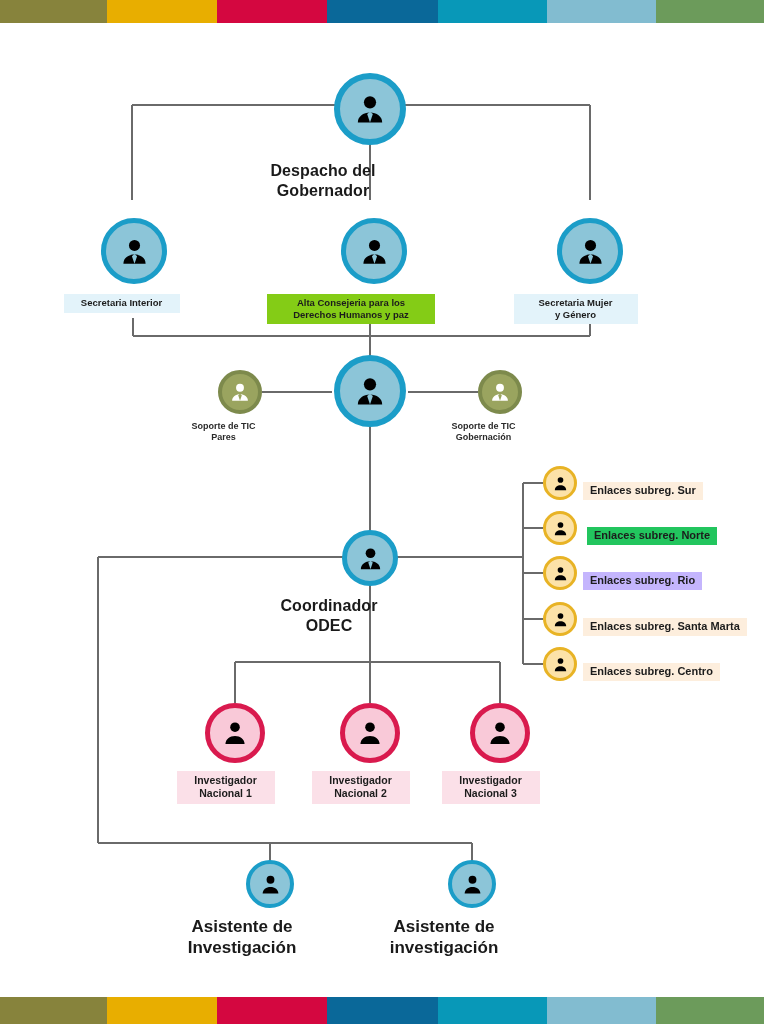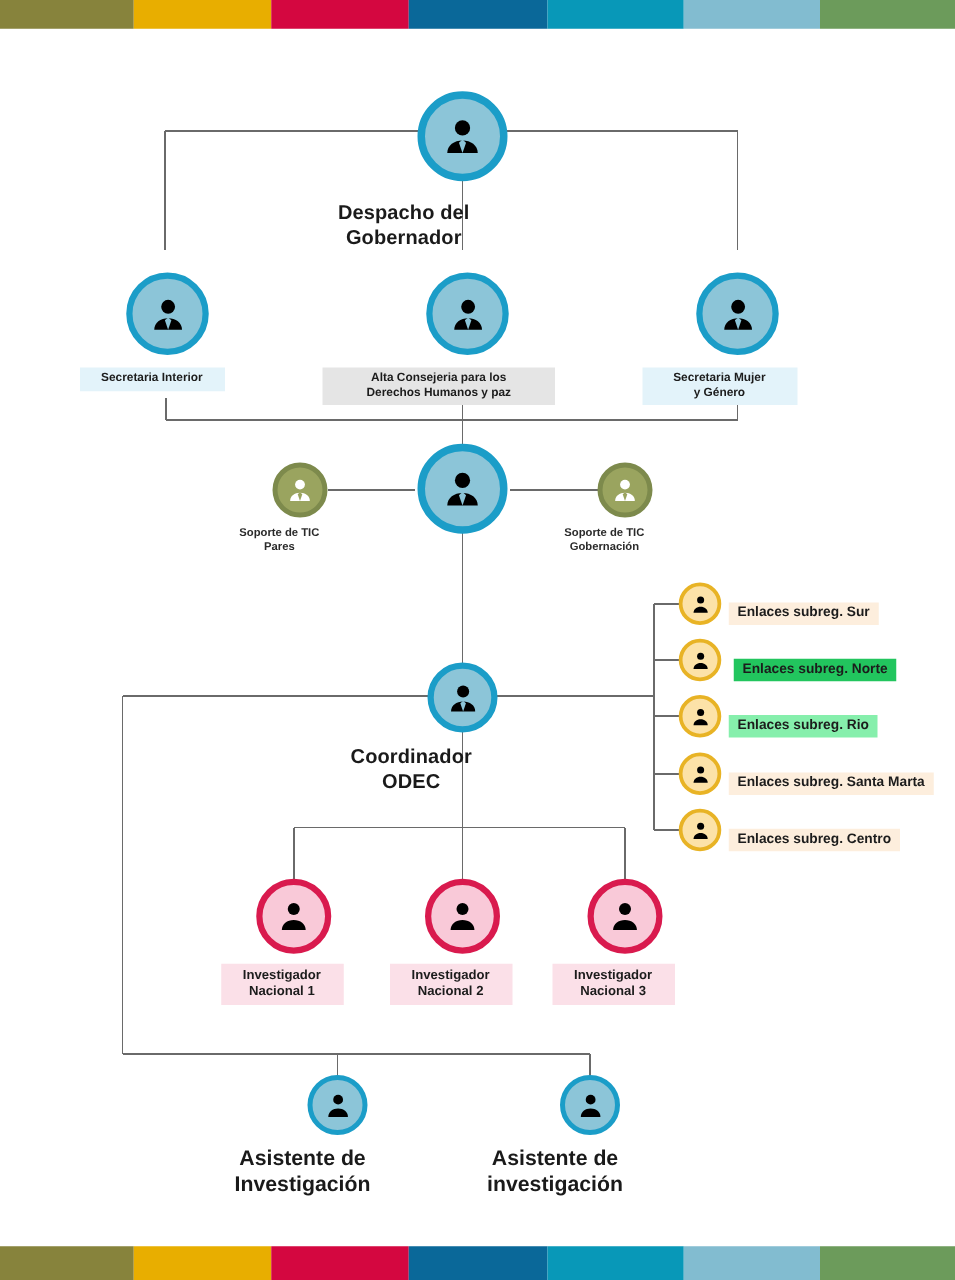--- a/index.html
+++ b/index.html
@@ -186,21 +186,21 @@
 </div>
 
 <div class="node" style="left:341px; top:218px; width:66px;">
   <div class="avatar" style="width:66px;height:66px;background:#8cc5d8;border:5.5px solid #1b9dc8;">
     <svg width="31" height="31" viewBox="0 0 24 24">
       <circle cx="12" cy="7.3" r="4.3" fill="#000"></circle>
       <path d="M3.4 21.5c0-4.4 3.9-7.1 8.6-7.1s8.6 2.7 8.6 7.1z" fill="#000"></path>
       <path d="M12 13.9 L10 15.6 L12 21.5 L14 15.6 Z" fill="#8cc5d8"></path>
     </svg>
   </div>
-  <div class="nodelabel boxed small-label" style="margin-top:10px; width:186px; margin-left:-46px; background:#e5e5e5;">Alta Consejeria para los
+  <div class="nodelabel boxed small-label" style="margin-top:10px; width:168px; margin-left:-46px; background:#84cc16;">Alta Consejeria para los
 Derechos Humanos y paz</div>
 </div>
 
 <div class="node" style="left:557px; top:218px; width:66px;">
   <div class="avatar" style="width:66px;height:66px;background:#8cc5d8;border:5.5px solid #1b9dc8;">
     <svg width="31" height="31" viewBox="0 0 24 24">
       <circle cx="12" cy="7.3" r="4.3" fill="#000"></circle>
       <path d="M3.4 21.5c0-4.4 3.9-7.1 8.6-7.1s8.6 2.7 8.6 7.1z" fill="#000"></path>
       <path d="M12 13.9 L10 15.6 L12 21.5 L14 15.6 Z" fill="#8cc5d8"></path>
     </svg>
@@ -275,21 +275,21 @@
   <div class="nodelabel inline enlace-label" style="margin-left:10px; background:#22c55e;">Enlaces subreg. Norte</div>
 </div>
 
 <div class="node inline-node" style="left:543px; top:556px;">
   <div class="avatar" style="width:34px;height:34px;background:#fce2a8;border:3.5px solid #e8b325;">
     <svg width="17" height="17" viewBox="0 0 24 24">
       <circle cx="12" cy="7" r="4" fill="#000"></circle>
       <path d="M4 21.5c0-4.3 3.6-6.9 8-6.9s8 2.6 8 6.9z" fill="#000"></path>
     </svg>
   </div>
-  <div class="nodelabel inline enlace-label" style="margin-left:6px; background:#86efac;">Enlaces subreg. Rio</div>
+  <div class="nodelabel inline enlace-label" style="margin-left:6px; background:#c4b5fd;">Enlaces subreg. Rio</div>
 </div>
 
 <div class="node inline-node" style="left:543px; top:602px;">
   <div class="avatar" style="width:34px;height:34px;background:#fce2a8;border:3.5px solid #e8b325;">
     <svg width="17" height="17" viewBox="0 0 24 24">
       <circle cx="12" cy="7" r="4" fill="#000"></circle>
       <path d="M4 21.5c0-4.3 3.6-6.9 8-6.9s8 2.6 8 6.9z" fill="#000"></path>
     </svg>
   </div>
   <div class="nodelabel inline enlace-label" style="margin-left:6px; background:#fdeedd;">Enlaces subreg. Santa Marta</div>

